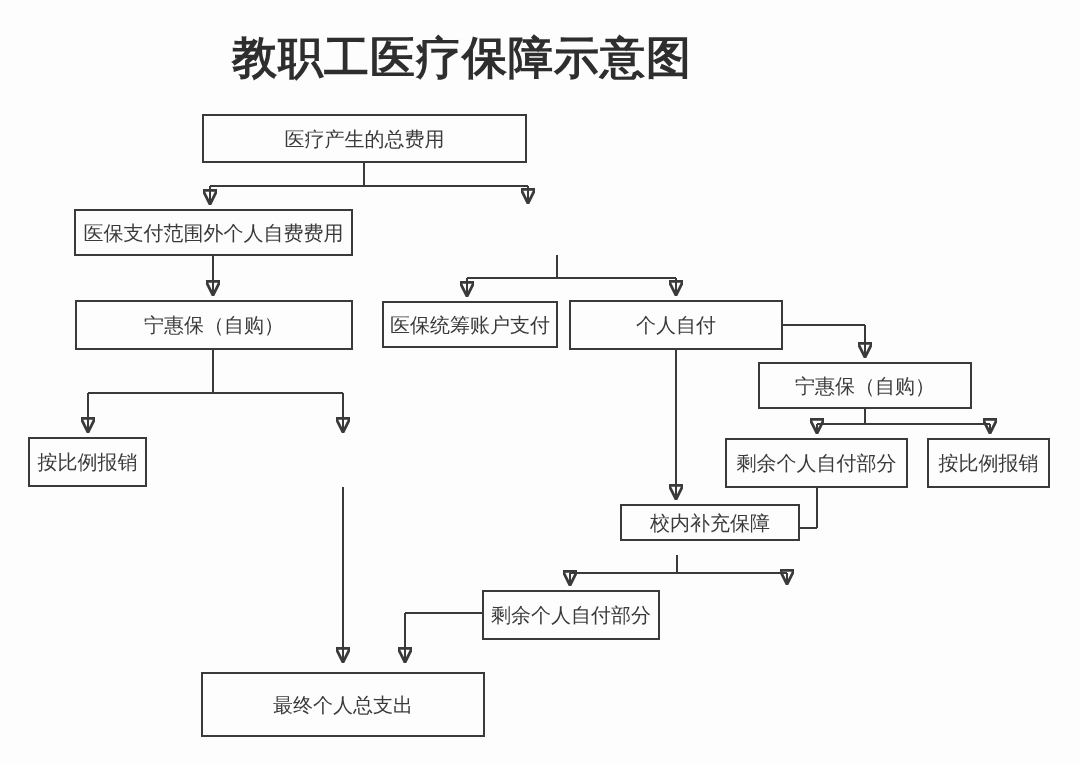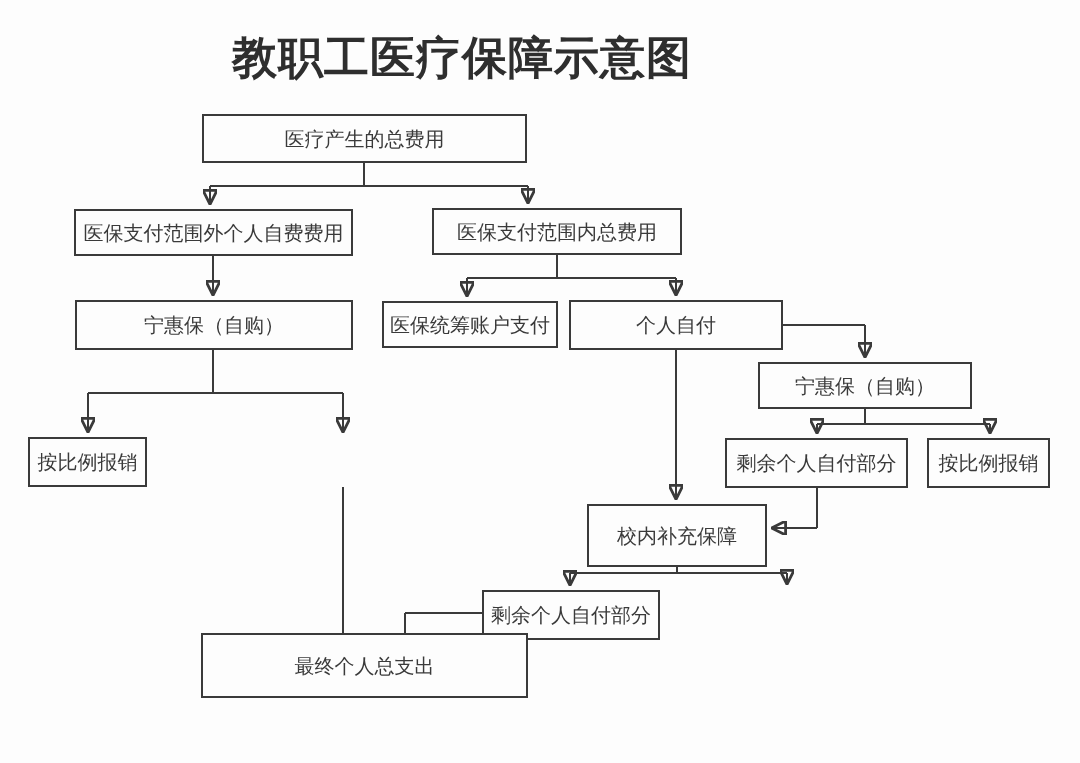--- a/index.html
+++ b/index.html
@@ -20,24 +20,24 @@
   #n-b{left:74px; top:209px;width:279px;height:47px}
   #n-c{left:432px;top:208px;width:250px;height:47px}
   #n-d{left:75px; top:300px;width:278px;height:50px}
   #n-e{left:382px;top:301px;width:176px;height:47px}
   #n-f{left:569px;top:300px;width:214px;height:50px}
   #n-g{left:758px;top:362px;width:214px;height:47px}
   #n-h{left:28px; top:437px;width:119px;height:50px}
   #n-i{left:252px;top:437px;width:183px;height:50px}
   #n-j{left:725px;top:438px;width:183px;height:50px}
   #n-k{left:927px;top:438px;width:123px;height:50px}
-  #n-l{left:587px;top:504px;width:180px;height:63px}
+  #n-l{left:620px;top:504px;width:180px;height:37px}
   #n-m{left:482px;top:590px;width:178px;height:50px}
   #n-n{left:697px;top:589px;width:178px;height:51px}
-  #n-o{left:201px;top:633px;width:327px;height:65px}
+  #n-o{left:201px;top:672px;width:284px;height:65px}
   #connector-svg{position:absolute;left:0;top:0;}
   #connector-svg path{stroke:#3a3a3a;stroke-width:2;fill:none;}
 </style>
 </head>
 <body>
 
 <div id="canvas">
 
   <div id="title">教职工医疗保障示意图</div>
 
@@ -70,21 +70,20 @@
     <path marker-end="url(#arrow)" d="M990 424 V432"></path>
     <path marker-end="url(#arrow)" d="M817 528 H773"></path>
     <path marker-end="url(#arrow)" d="M570 573 V584"></path>
     <path marker-end="url(#arrow)" d="M787 573 V583"></path>
     <path marker-end="url(#arrow)" d="M405 613 V661"></path>
     <path marker-end="url(#arrow)" d="M343 487 V661"></path>
   </svg>
 
   <div class="node" id="n-a">医疗产生的总费用</div>
   <div class="node" id="n-b">医保支付范围外个人自费费用</div>
-  <div class="node" id="n-c">医保支付范围内总费用</div>
   <div class="node" id="n-d">宁惠保（自购）</div>
   <div class="node" id="n-e">医保统筹账户支付</div>
   <div class="node" id="n-f">个人自付</div>
   <div class="node" id="n-g">宁惠保（自购）</div>
   <div class="node" id="n-h">按比例报销</div>
   <div class="node" id="n-j">剩余个人自付部分</div>
   <div class="node" id="n-k">按比例报销</div>
   <div class="node" id="n-l">校内补充保障</div>
   <div class="node" id="n-m">剩余个人自付部分</div>
   <div class="node" id="n-o">最终个人总支出</div>

